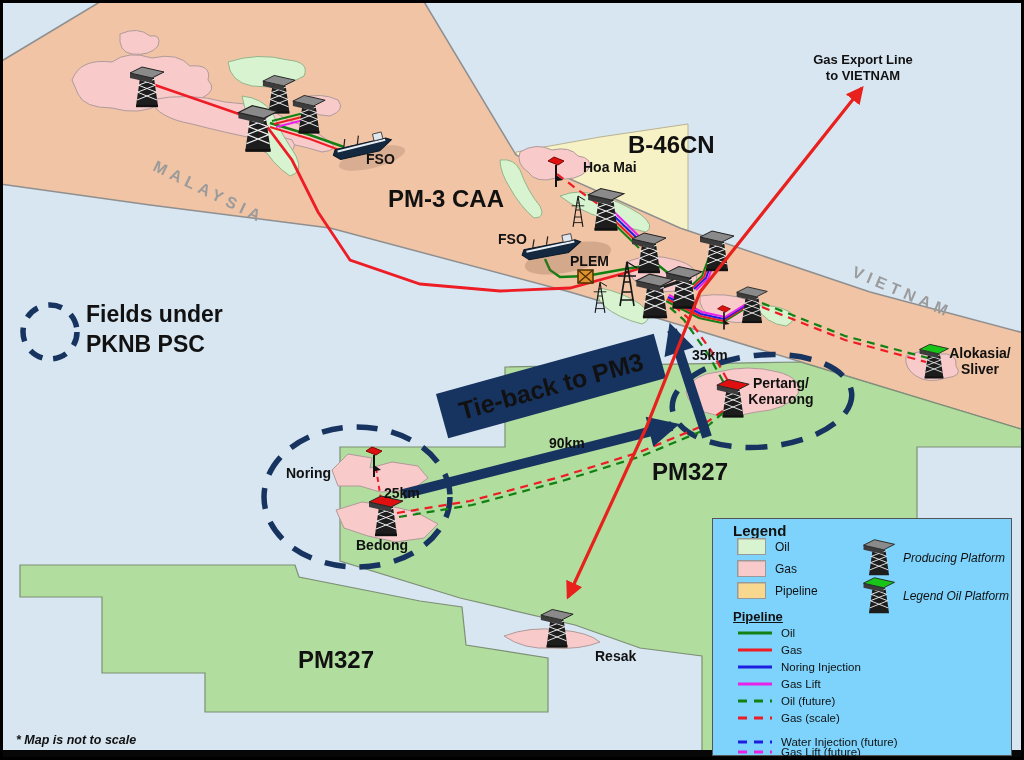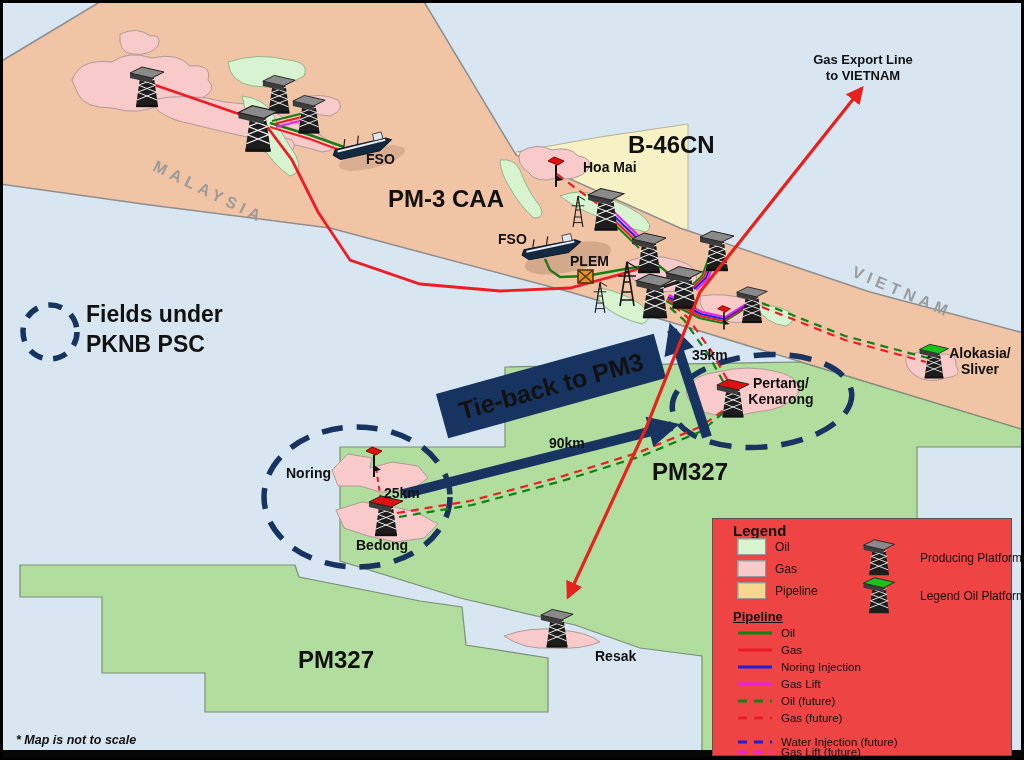--- a/index.html
+++ b/index.html
@@ -6,28 +6,28 @@
   #stage{position:relative;width:1024px;height:760px;background:var(--sea,#d8e6f2);overflow:hidden;
          font-family:"Liberation Sans",sans-serif;}
   #map{position:absolute;left:0;top:0;}
   svg{font-family:"Liberation Sans",sans-serif;}
   text{fill:#111;}
   .blocklabel{font-weight:bold;font-size:24px;}
   .fieldlabel{font-weight:bold;font-size:14px;}
   .distlabel{font-size:14px;font-weight:600;}
   .country{fill:var(--gray_text,#9b9b9b);font-size:16px;letter-spacing:5px;font-weight:600;}
   
-  #legend{position:absolute;left:712px;top:518px;width:300px;height:238px;background:#ef4444;
+  #legend{position:absolute;left:712px;top:518px;width:300px;height:238px;background:#7dd3fc;
           border:1.5px solid #555;box-sizing:border-box;font-size:12px;color:#111;}
   #legend .title{position:absolute;left:20px;top:3px;font-weight:bold;font-size:15px;}
   .swatchrow{position:absolute;left:24px;display:flex;align-items:center;gap:9px;}
   .swatch{width:29px;height:17px;border:1px solid #999;box-sizing:border-box;}
   .pipetitle{position:absolute;left:20px;top:90px;font-weight:bold;text-decoration:underline;font-size:13px;}
   .piperow{position:absolute;left:24px;display:flex;align-items:center;gap:8px;height:14px;font-size:11.5px;white-space:nowrap;}
-  .platrow{position:absolute;left:148px;display:flex;align-items:center;gap:23px;font-size:12px;white-space:nowrap;}
+  .platrow{position:absolute;left:148px;display:flex;align-items:center;gap:6px;font-size:12px;white-space:nowrap;font-style:italic;}
 </style>
 </head>
 <body>
 
 <div id="stage">
 <svg id="map" width="1024" height="760" viewBox="0 0 1024 760">
   <defs>
     <marker id="mRed" viewBox="0 0 10 10" refX="8.5" refY="5" markerWidth="5.5" markerHeight="5.5" orient="auto-start-reverse">
       <path d="M0,0 L10,5 L0,10 Z" fill="var(--red)"></path>
     </marker>
@@ -265,21 +265,21 @@
   <div class="piperow" style="top:175px">
     <svg width="36" height="8">
           <line x1="1" y1="4" x2="35" y2="4" stroke-width="3" stroke-dasharray="9 7" stroke="#128012"></line>
         </svg>
     <span>Oil (future)</span>
   </div>
   <div class="piperow" style="top:192px">
     <svg width="36" height="8">
           <line x1="1" y1="4" x2="35" y2="4" stroke-width="3" stroke-dasharray="9 7" stroke="#ee1c25"></line>
         </svg>
-    <span>Gas (future)</span>
+    <span>Gas (scale)</span>
   </div>
   <div class="piperow" style="top:216px">
     <svg width="36" height="8">
           <line x1="1" y1="4" x2="35" y2="4" stroke-width="3" stroke-dasharray="9 7" stroke="#1f1fe0"></line>
         </svg>
     <span>Water Injection (future)</span>
   </div>
   <div class="piperow" style="top:226px">
     <svg width="36" height="8">
           <line x1="1" y1="4" x2="35" y2="4" stroke-width="3" stroke-dasharray="9 7" stroke="#e822e8"></line>

